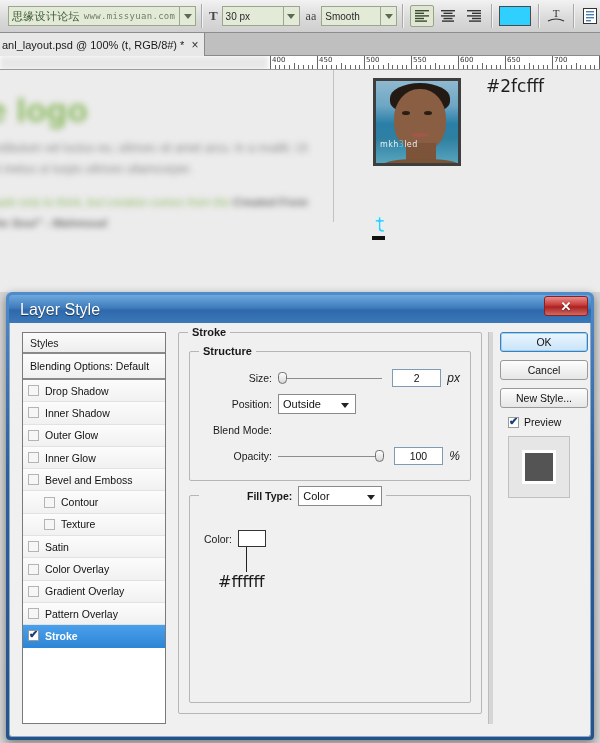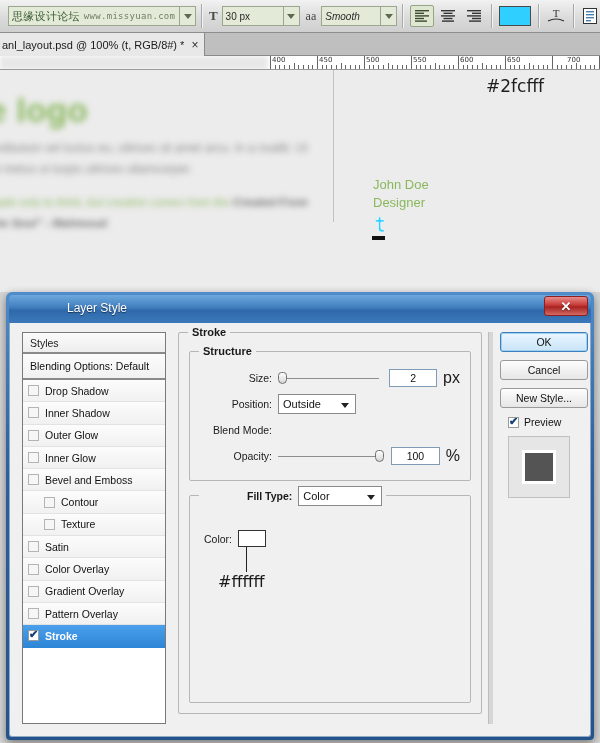--- a/index.html
+++ b/index.html
@@ -48,21 +48,21 @@
   }
   .size-icon {
     font-weight: bold; font-size: 13px; color: #4a4a4a;
     margin: 0 4px 0 2px; font-family: "Liberation Serif", serif;
   }
   .size-field { width: 62px; }
   .aa-icon {
     font-size: 12px; color: #444; margin: 0 5px 0 6px;
     font-family: "Liberation Serif", serif;
   }
-  .aa-field { width: 60px; font-style: italic; }
+  .aa-field { width: 60px; }
   .align-grp { display: flex; gap: 2px; margin-left: 2px; }
   .align-btn {
     width: 24px; height: 22px; display: flex; align-items: center;
     justify-content: center; border: 1px solid transparent;
   }
   .align-btn.on { background: #dfe6d2; border: 1px solid #96a487; border-radius: 2px; }
   .align-btn svg { display: block; }
   .color-sw {
     width: 34px; height: 20px; background: #2fcfff;
     border: 1px solid #4a4a4a; margin: 0 2px;
@@ -181,21 +181,21 @@
     background: linear-gradient(#4f8cc9, #2c5f9e 40%, #24538c);
     padding: 3px; box-shadow: 0 3px 10px rgba(0,0,0,.45);
   }
   .titlebar {
     height: 28px; position: relative;
     background: linear-gradient(#6ea8dd 0%, #3f7dbd 45%, #2f69ab 55%, #3b79ba 100%);
     border-radius: 4px 4px 0 0;
   }
   .dlg-title {
     position: absolute; left: 11px; top: 6px;
-    font-size: 12px; color: #fff; text-shadow: 0 1px 1px rgba(0,0,0,.55); margin-left: 47px;
+    font-size: 16px; color: #fff; text-shadow: 0 1px 1px rgba(0,0,0,.55);
   }
   .close-btn {
     position: absolute; right: 3px; top: 1px; width: 44px; height: 20px;
     border-radius: 3px; border: 1px solid #8c2020;
     background: linear-gradient(#e88c8c, #c63a36 45%, #a82222 55%, #d16a62);
     display: flex; align-items: center; justify-content: center;
     color: #fff; font-size: 13px; font-weight: bold;
     text-shadow: 0 1px 1px rgba(0,0,0,.5);
   }
   .dlg-body {
@@ -257,21 +257,21 @@
   .slider .track { width: 100%; height: 1px; background: #8d8d8d; }
   .thumb {
     position: absolute; width: 9px; height: 12px; border-radius: 4px 4px 5px 5px;
     background: linear-gradient(#fdfdfd,#d8d8d8); border: 1px solid #707070;
   }
   .numbox {
     width: 50px; height: 18px; background: #fff; border: 1px solid #7f9bb5;
     font-size: 10.5px; color: #111; display: flex; align-items: center;
     justify-content: center;
   }
-  .unit { font-size: 16px; color: #1a1a1a; margin-left: 6px; }
+  .unit { font-size: 12px; color: #1a1a1a; margin-left: 6px; font-style: italic; }
   .selbox {
     height: 20px; background: #fff; border: 1px solid #8a8a8a;
     display: flex; align-items: center; padding: 0 4px;
     font-size: 11px; color: #111; position: relative;
   }
   .selbox .caret {
     position: absolute; right: 6px; top: 8px; width: 0; height: 0;
     border-left: 4px solid transparent; border-right: 4px solid transparent;
     border-top: 5px solid #222;
   }
@@ -493,21 +493,21 @@
         <div class="rtick" style="left: 505px; height: 13px;"></div>
         <div class="rtick" style="left: 509.7px; height: 4px;"></div>
         <div class="rtick" style="left: 514.4px; height: 4px;"></div>
         <div class="rtick" style="left: 519.1px; height: 4px;"></div>
         <div class="rtick" style="left: 523.8px; height: 4px;"></div>
         <div class="rtick" style="left: 528.5px; height: 6px;"></div>
         <div class="rtick" style="left: 533.2px; height: 4px;"></div>
         <div class="rtick" style="left: 537.9px; height: 4px;"></div>
         <div class="rtick" style="left: 542.6px; height: 4px;"></div>
         <div class="rtick" style="left: 547.3px; height: 4px;"></div>
-        <div class="rlab" style="left: 554px; padding-left: 13px;">700</div>
+        <div class="rlab" style="left: 554px;">700</div>
         <div class="rtick" style="left: 552px; height: 13px;"></div>
         <div class="rtick" style="left: 556.7px; height: 4px;"></div>
         <div class="rtick" style="left: 561.4px; height: 4px;"></div>
         <div class="rtick" style="left: 566.1px; height: 4px;"></div>
         <div class="rtick" style="left: 570.8px; height: 4px;"></div>
         <div class="rtick" style="left: 575.5px; height: 6px;"></div>
         <div class="rtick" style="left: 580.2px; height: 4px;"></div>
         <div class="rtick" style="left: 584.9px; height: 4px;"></div>
         <div class="rtick" style="left: 589.6px; height: 4px;"></div>
         <div class="rtick" style="left: 594.3px; height: 4px;"></div>
@@ -520,25 +520,33 @@
 
     <div class="blur-block">
       <div class="logo-text">e logo</div>
       <div class="body-text">estibulum vel luctus eu, ultrices sit amet arcu. In a nvallit. Ut ut metus ut turpis ultrices ullamcorper.</div>
       <div class="quote-text">
         <span>eople only to think, but creation comes from the</span>
         <b>Created From The Soul” - Mahmoud</b>
       </div>
     </div>
 
-
-    <div class="person-name">
-      <div>John Doe</div>
-      <div>Designer</div>
-    </div>
+    <div class="portrait-wrap">
+      <div class="portrait">
+        <div class="p-hair"></div>
+        <div class="p-head"></div>
+        <div class="p-eye l"></div>
+        <div class="p-eye r"></div>
+        <div class="p-mouth"></div>
+        <div class="p-neck"></div>
+        <div class="p-shoulder"></div>
+        <div class="p-wm"><span>mkh</span><i>3</i><span>led</span></div>
+      </div>
+    </div>
+
 
     <div class="tw-icon">
       <svg width="17" height="19" viewBox="0 0 17 19">
         <path d="M3.2,3.6 h3.1 V0.8 h2.6 v2.8 h3.4 v2.5 h-3.4 v5.9 q0,1.6 1.5,1.6 h2 v2.5 h-2.9 q-3.2,0 -3.2,-3.4 V6.1 h-3.1 z" fill="#2fcfff" stroke="#e8f4f8" stroke-width="1" stroke-linejoin="round"></path>
       </svg>
     </div>
     <div class="text-caret"></div>
 
     <div class="hex-label">#2fcfff</div>
   </div>

